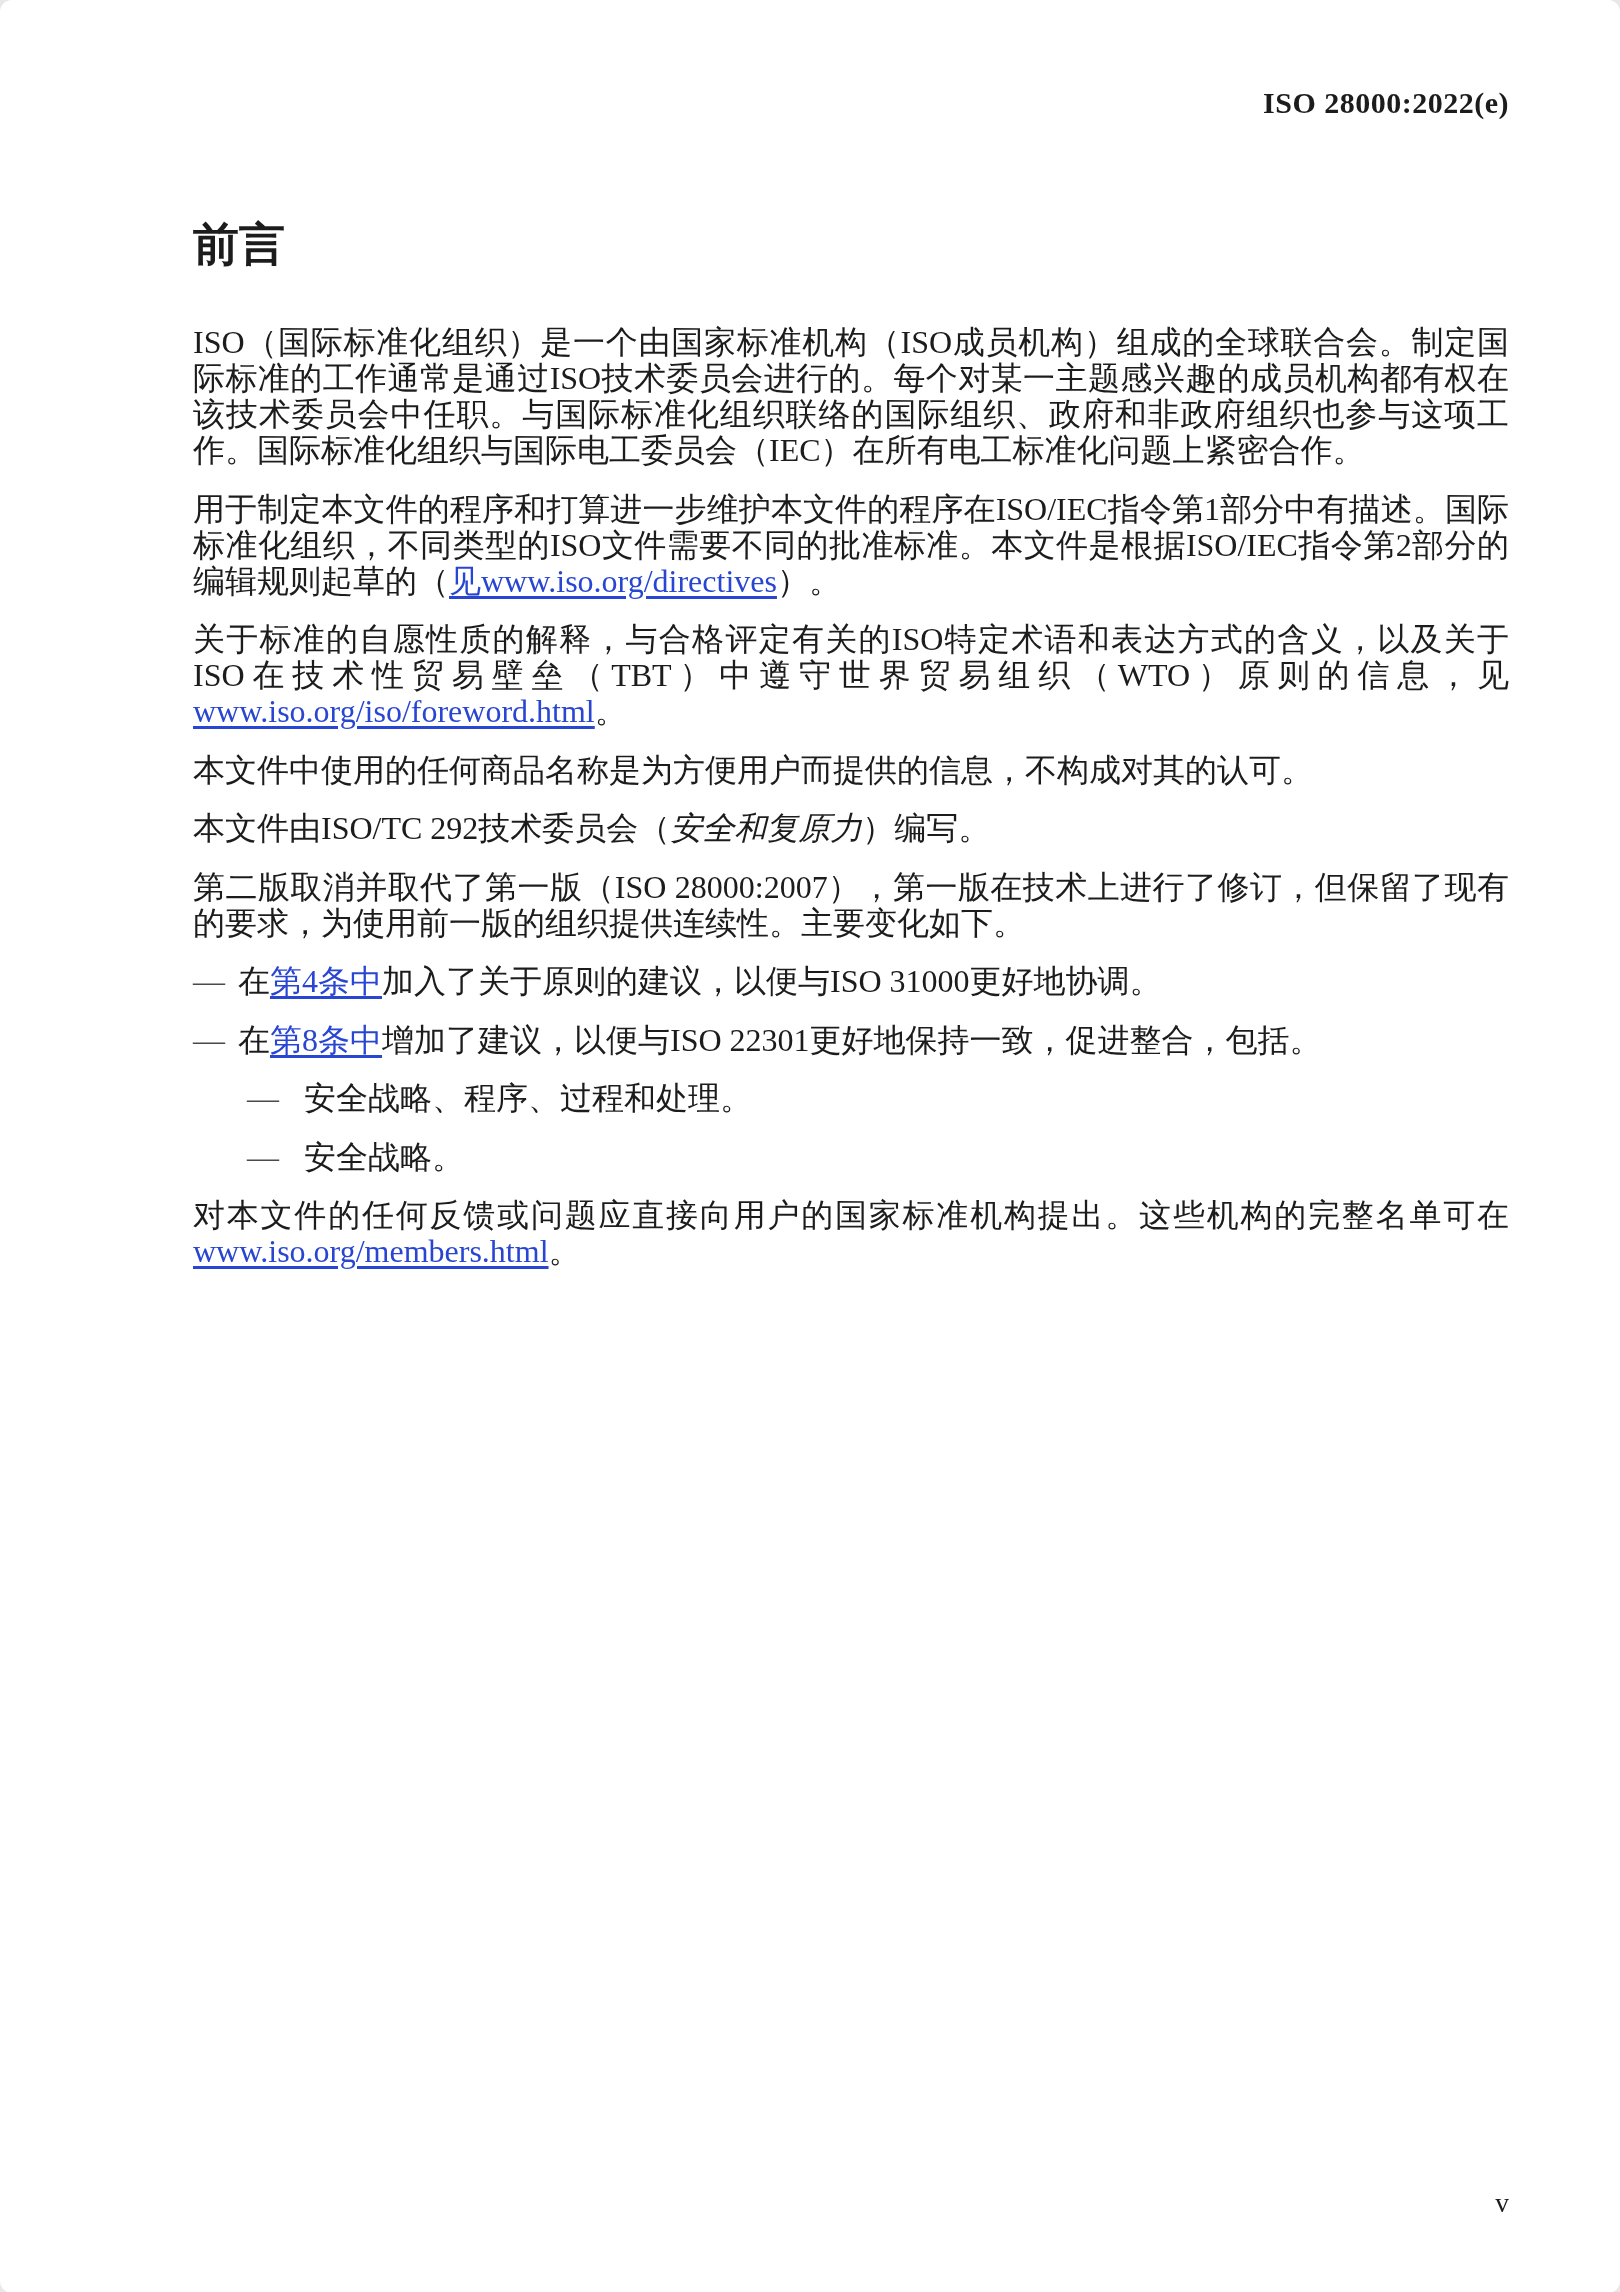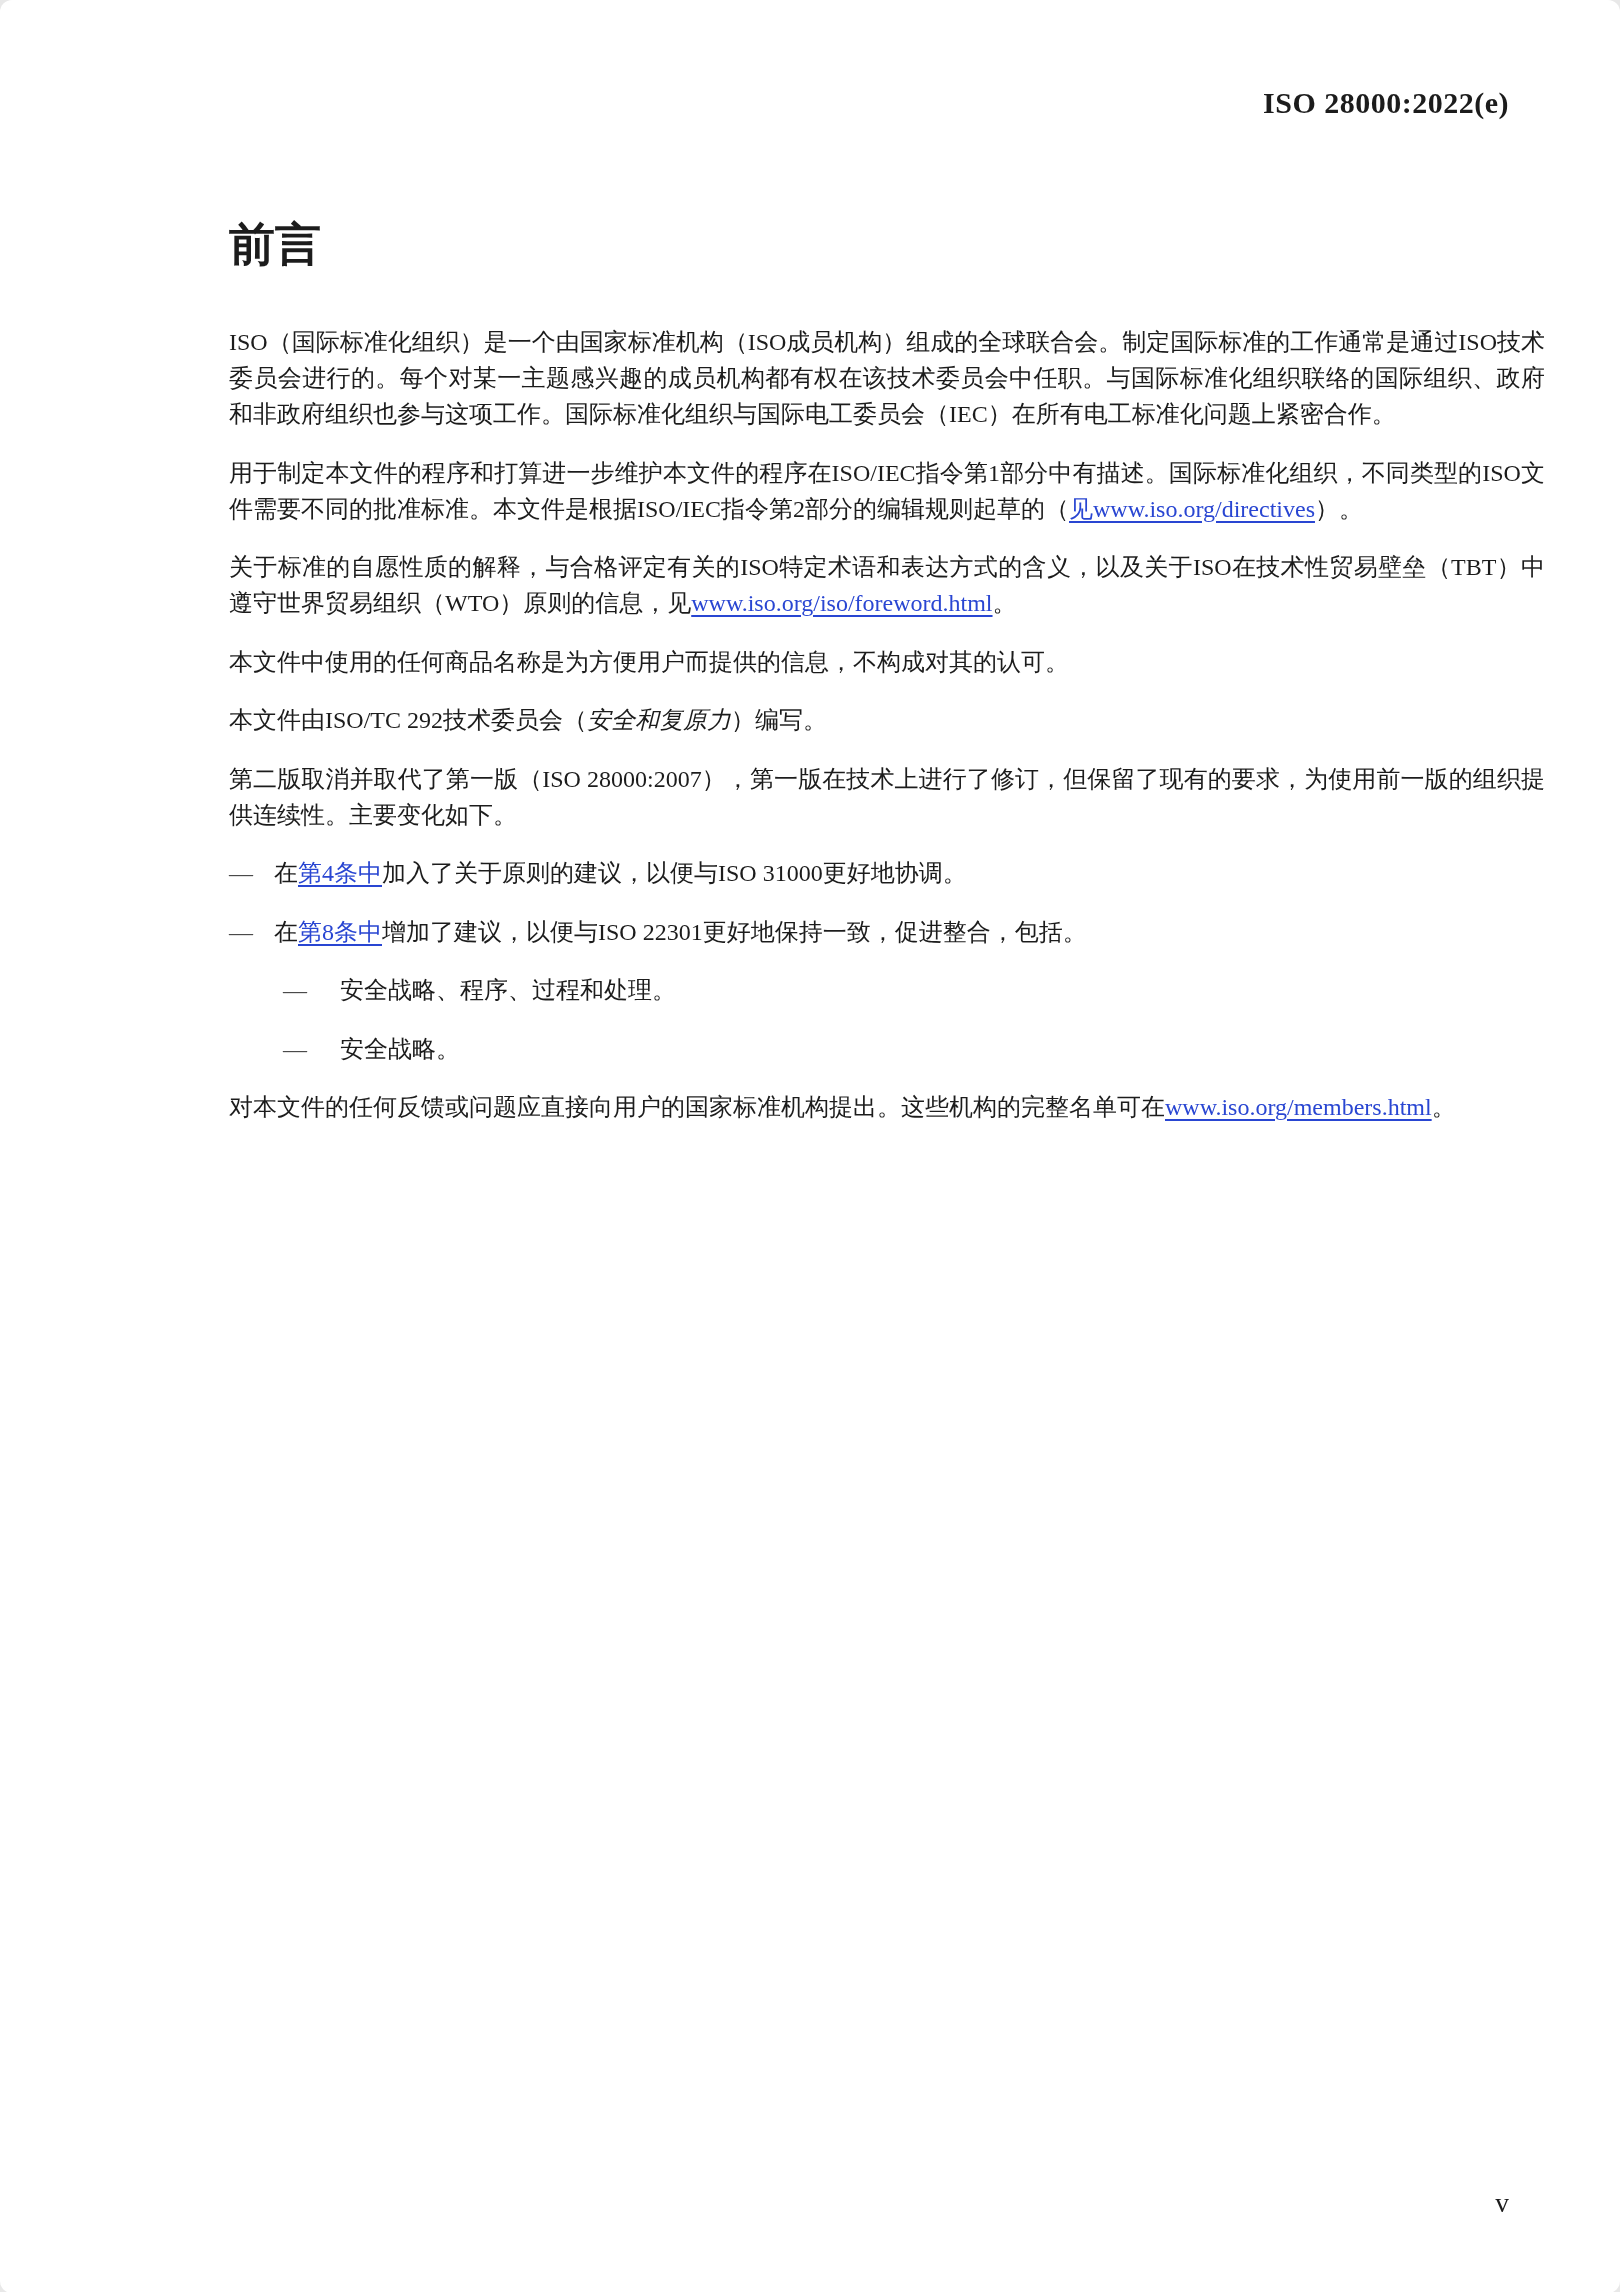--- a/index.html
+++ b/index.html
@@ -19,30 +19,29 @@
     right: 111px;
     font-size: 30px;
     font-weight: bold;
     letter-spacing: 0.5px;
   }
   .content {
     position: absolute;
     top: 214px;
     left: 193px;
     width: 1316px;
-    margin-left: 36px;
   }
   .doc-title {
     font-size: 46px;
     font-weight: bold;
     line-height: 61px;
     margin: 0 0 49px 0;
   }
   .content p {
-    font-size: 24px;
+    font-size: 32px;
     line-height: 36px;
     margin: 0 0 22.5px 0;
     text-align: justify;
   }
   .content p.bullet-1 { position: relative; padding-left: 45px; }
   .content p.bullet-2 { position: relative; padding-left: 111px; }
   .content p .dash { position: absolute; left: 0; color: #4a4a4a; }
   .content p.bullet-2 .dash { left: 54px; }
   .content a {
     color: var(--link, #2946d2);

